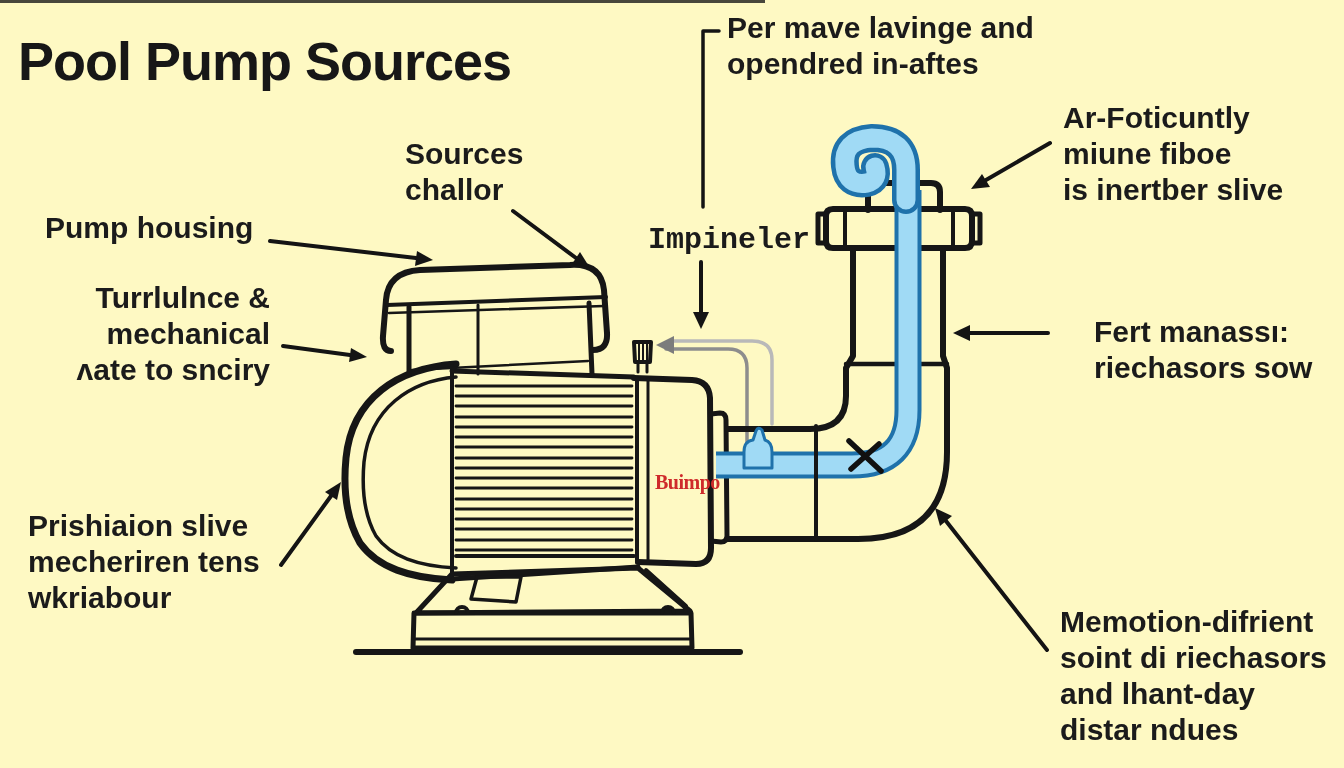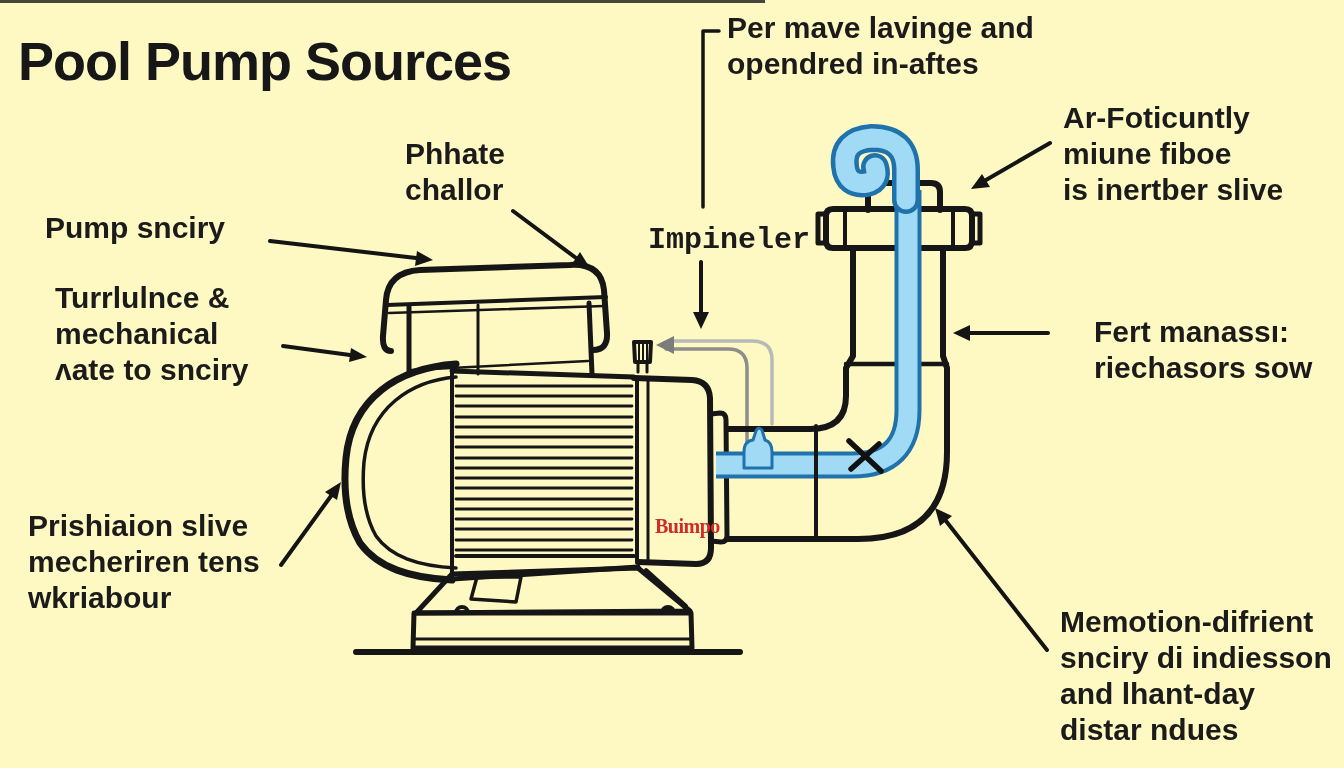--- a/index.html
+++ b/index.html
@@ -9,24 +9,24 @@
   }
   .art{position:absolute;left:0;top:0;width:1344px;height:768px;}
   .title{
     position:absolute;left:18px;top:30px;font-size:54px;font-weight:bold;
     letter-spacing:-1px;color:#171717;white-space:pre-line;margin:0;
   }
   .lbl{
     position:absolute;font-size:30px;font-weight:bold;line-height:36px;
     color:#1b1b1b;white-space:pre-line;
   }
-  .lbl.center{text-align:left;}
+  .lbl.center{text-align:right;}
   .device-label{
     position:absolute;font-family:"Liberation Serif",serif;font-weight:bold;
-    font-size:20px;letter-spacing:-0.5px;color:#cf2b2b;white-space:pre-line;margin-top:44px;
+    font-size:20px;letter-spacing:-0.5px;color:#cf2b2b;white-space:pre-line;
   }
   .top-edge{position:absolute;left:0;top:0;width:765px;height:3px;background:#1a1a1a;opacity:.8;}
 </style>
 </head>
 <body>
 
 <div class="stage">
 
   <div class="top-edge"></div>
 
@@ -132,32 +132,32 @@
     </g>
   </svg>
 
   <h1 class="title">Pool Pump Sources</h1>
 
   <div class="lbl" style="left:727px;top:10px;">Per mave lavinge and
 opendred in-aftes</div>
   <div class="lbl" style="left:1063px;top:100px;">Ar-Foticuntly
 miune fiboe
 is inertber slive</div>
-  <div class="lbl" style="left:45px;top:210px;">Pump snciry</div>
+  <div class="lbl" style="left:45px;top:210px;">Pump housing</div>
   <div class="lbl center" style="left:55px;top:280px;width:215px;">Turrlulnce &amp;
 mechanical
 ʌate to snciry</div>
-  <div class="lbl" style="left:405px;top:136px;">Phhate
+  <div class="lbl" style="left:405px;top:136px;">Sources
 challor</div>
   <div class="lbl" style="left:648px;top:222px;font-family:Liberation Mono, monospace;">Impineler</div>
   <div class="lbl" style="left:1066px;top:314px;margin-left:28px;">Fert manassı:
 riechasors sow</div>
   <div class="lbl" style="left:28px;top:508px;">Prishiaion slive
 mecheriren tens
 wkriabour</div>
   <div class="lbl" style="left:1060px;top:604px;">Memotion-difrient
-snciry di indiesson
+soint di riechasors
 and lhant-day
 distar ndues</div>
 
   <div class="device-label" style="left:655px;top:471px;">Buimpo</div>
 
 </div>
 
 </body></html>

